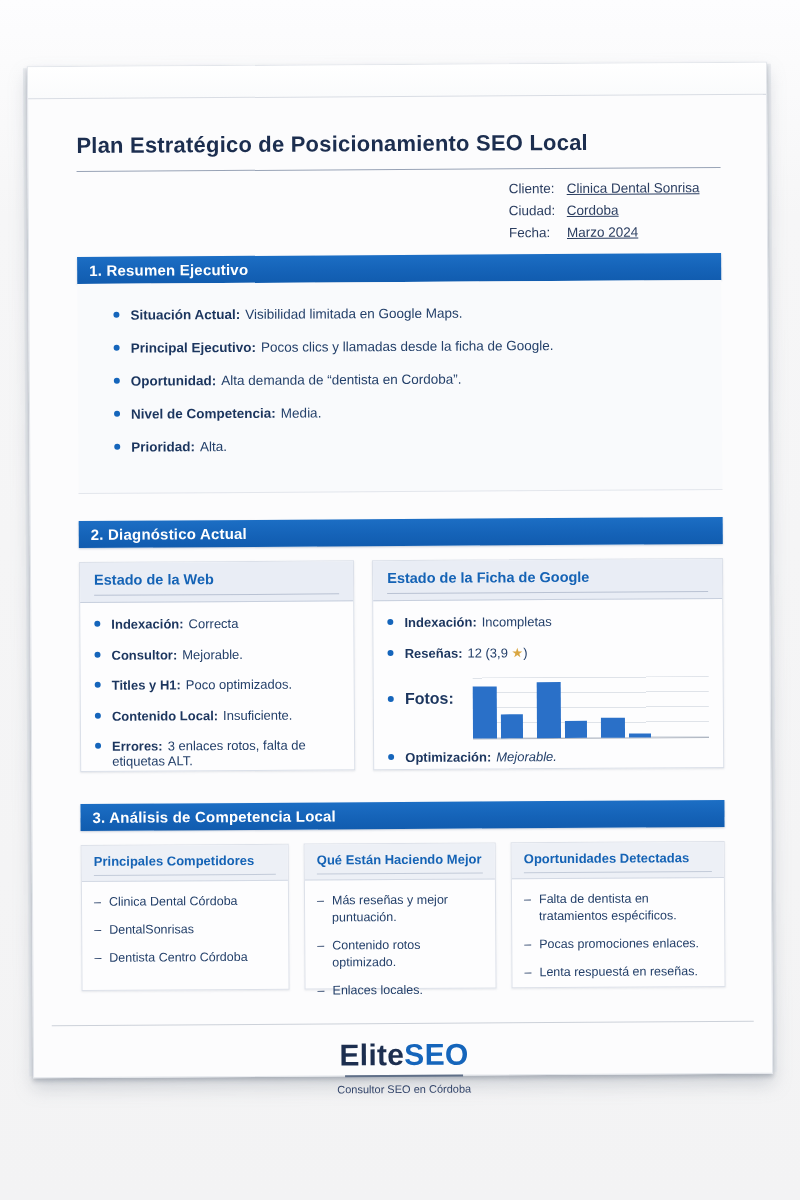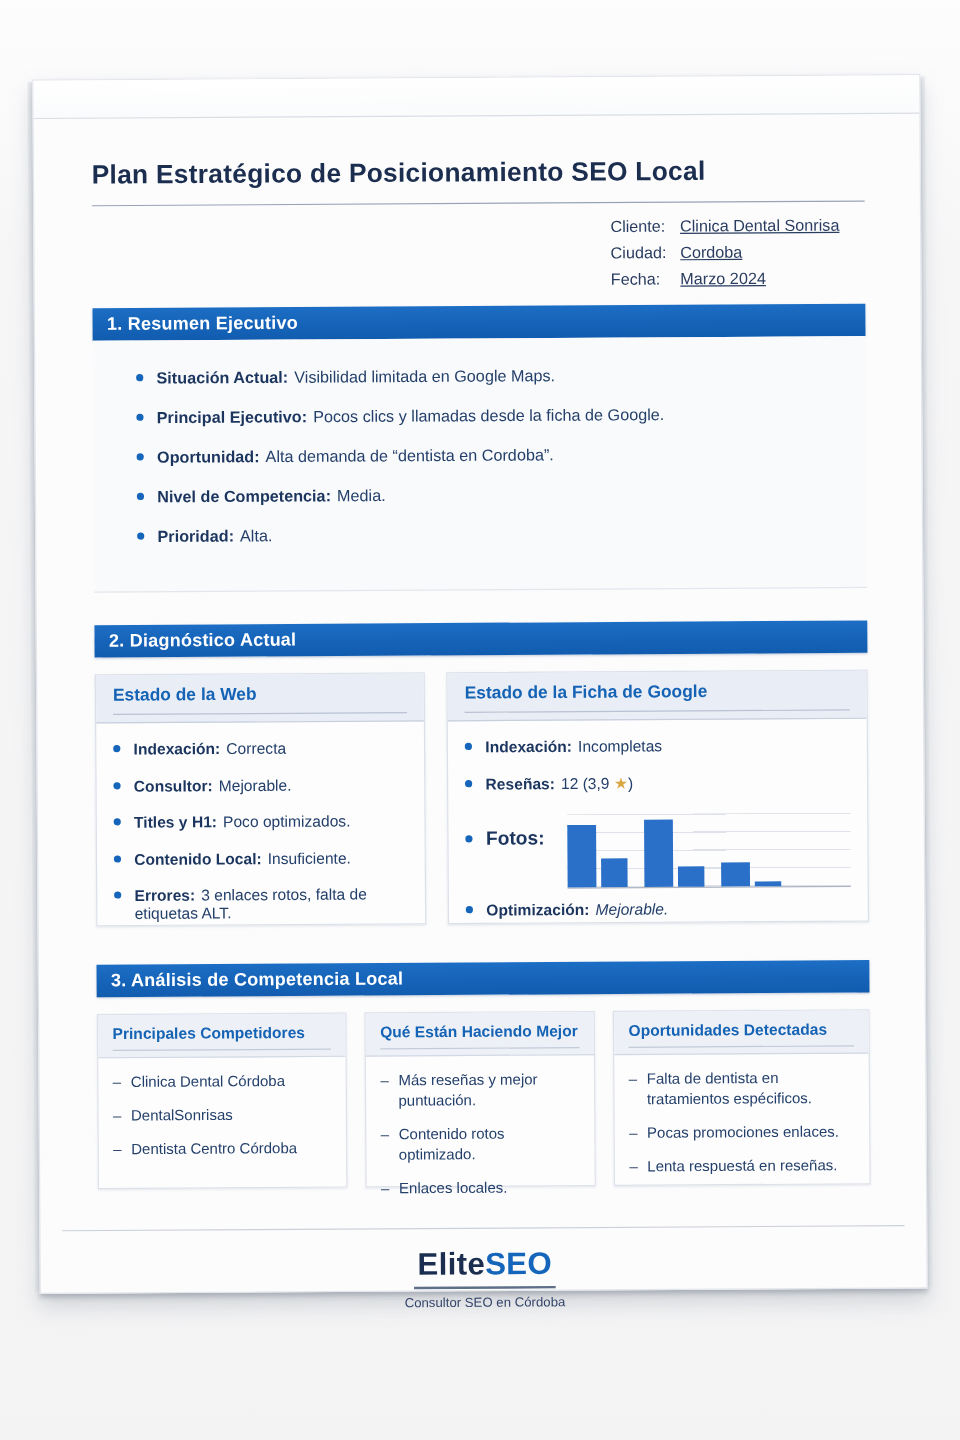--- a/index.html
+++ b/index.html
@@ -110,21 +110,21 @@
   .card3 .card-head { background: #edf0f6; padding: 8px 12px 5px; border-bottom: 1px solid #d3d9e4; }
   .card3 .card-head-title { font-size: 13px; }
   .card3 .card-head-rule { margin-top: 6px; background: #c3cbd9; }
   .card3-body { padding: 12px 10px 8px 12px; }
   .dash-item { display: flex; font-size: 12.5px; color: #24406a; margin-bottom: 11px; line-height: 1.35; }
   .dash { flex: 0 0 auto; margin-right: 8px; color: #31486e; }
 
   
   .footer-rule { height: 1px; background: #ccd1d9; margin: 34px -28px 0 -30px; }
   .footer { margin-top: 14px; text-align: center; }
-  .brand { font-size: 26px; font-weight: bold; letter-spacing: .3px; display: inline-block; }
+  .brand { font-size: 30px; font-weight: bold; letter-spacing: .3px; display: inline-block; }
   .brand-elite { color: #1c2e4f; }
   .brand-seo { color: #1565bb; }
   .brand-rule { width: 118px; height: 2px; background: #5f6f88; margin: 3px auto 6px; }
   .tagline { font-size: 11px; color: #33456a; }
 </style>
 </head>
 <body>
 
 <div class="paper">
   <div class="fold-strip"></div>

